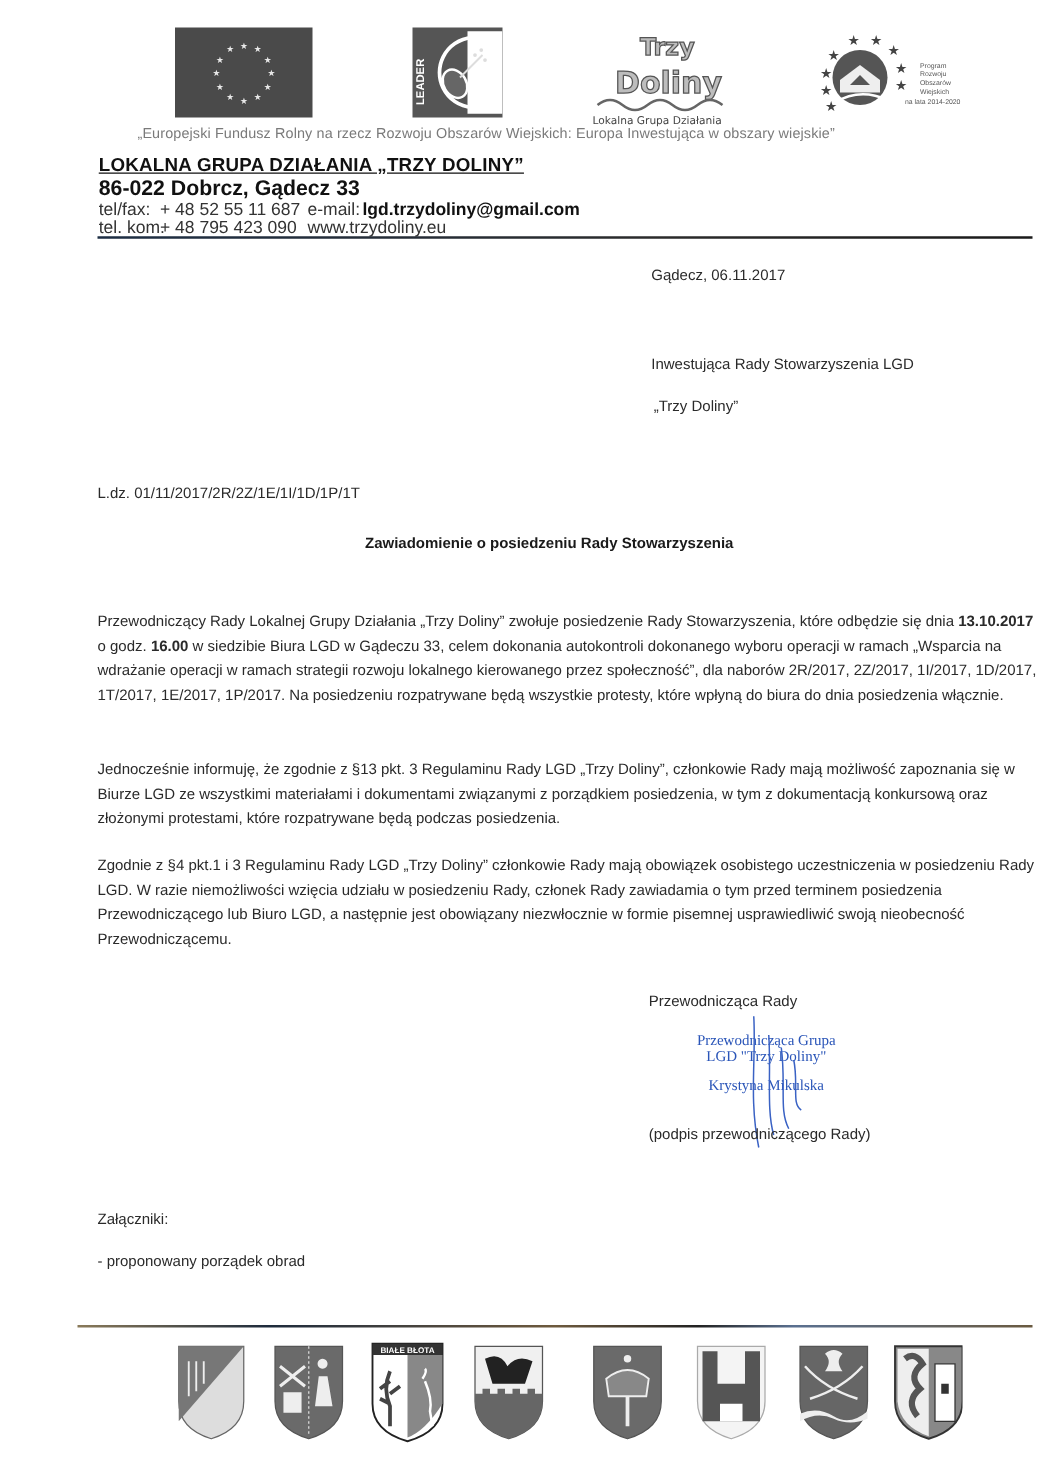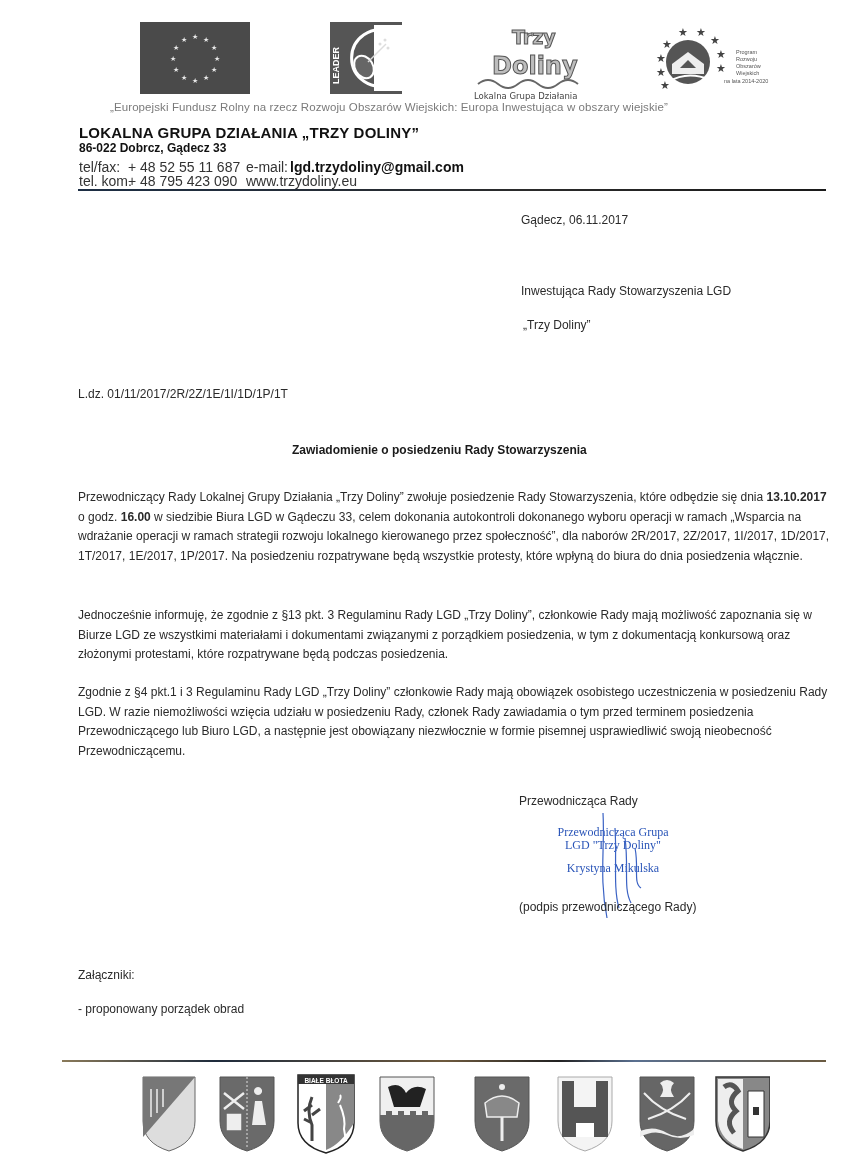--- a/index.html
+++ b/index.html
@@ -9,30 +9,30 @@
     
     .logo { position: absolute; }
     .eu-flag { left: 140px; top: 22px; width: 110px; height: 72px; background: #4a4a4a; }
     .leader { left: 330px; top: 22px; width: 72px; height: 72px; background: #555; overflow: hidden; }
     .leader .white-half { position: absolute; right: 0; top: 3px; width: 28px; height: 66px; background: #fff; }
     .trzy-logo { left: 470px; top: 24px; width: 120px; height: 78px; }
     .prow-logo { left: 648px; top: 22px; width: 125px; height: 72px; }
     .slogan { left: 110px; top: 101px; width: 680px; font-family: "Liberation Sans", sans-serif;
               font-size: 11.5px; color: #7a7a7a; white-space: nowrap; letter-spacing: 0.1px; }
     
-    .org-name { left: 79px; top: 124px; font-family: "Liberation Sans", sans-serif; font-weight: bold; font-size: 15px; color: #111; letter-spacing: 0.2px; }
-    .org-addr { left: 79px; top: 141px; font-family: "Liberation Sans", sans-serif; font-weight: bold; font-size: 12px; color: #111; }
+    .org-name { left: 79px; top: 124px; font-family: "Liberation Sans", sans-serif; font-weight: bold; font-size: 15px; color: #111; letter-spacing: 0.2px; text-decoration: underline; }
+    .org-addr { left: 79px; top: 141px; font-family: "Liberation Sans", sans-serif; font-weight: bold; font-size: 17px; color: #111; }
     .contact { font-family: "Liberation Sans", sans-serif; font-size: 14px; color: #333; }
     .rule-top { left: 78px; top: 189px; width: 748px; height: 2px; background: linear-gradient(90deg,#1d2e44,#2b2b2b 60%,#1a1a1a); }
     .rule-bottom { left: 62px; top: 1060px; width: 764px; height: 2px; background: linear-gradient(90deg,#8a7a5a,#1e2b3c 20%,#6e5a3e 50%,#222 65%,#5a7090 75%,#6a5a40); }
     
     .txt { font-family: Liberation Sans, sans-serif; font-size: 12px; color: #2a2a2a; line-height: 19.5px; }
     .para { left: 78px; width: 755px; }
     .para p { margin: 0; }
-    .title { left: 292px; top: 425px; font-weight: bold; font-size: 12px; color: #1a1a1a; margin-top: 16px; }
+    .title { left: 292px; top: 425px; font-weight: bold; font-size: 12px; color: #1a1a1a; }
     .stamp { font-family: "Liberation Serif", serif; color: #2a55b8; font-size: 12px; text-align: center; line-height: 13px; }
   </style>
 </head>
 <body>
 
 <div class="logo eu-flag">
   <svg width="110" height="72">
     <g fill="#e8e8e8" id="eu-stars">
         <text x="74.0" y="39.0" font-size="7" font-family="DejaVu Sans, sans-serif">★</text>
         <text x="71.1" y="50.0" font-size="7" font-family="DejaVu Sans, sans-serif">★</text>

